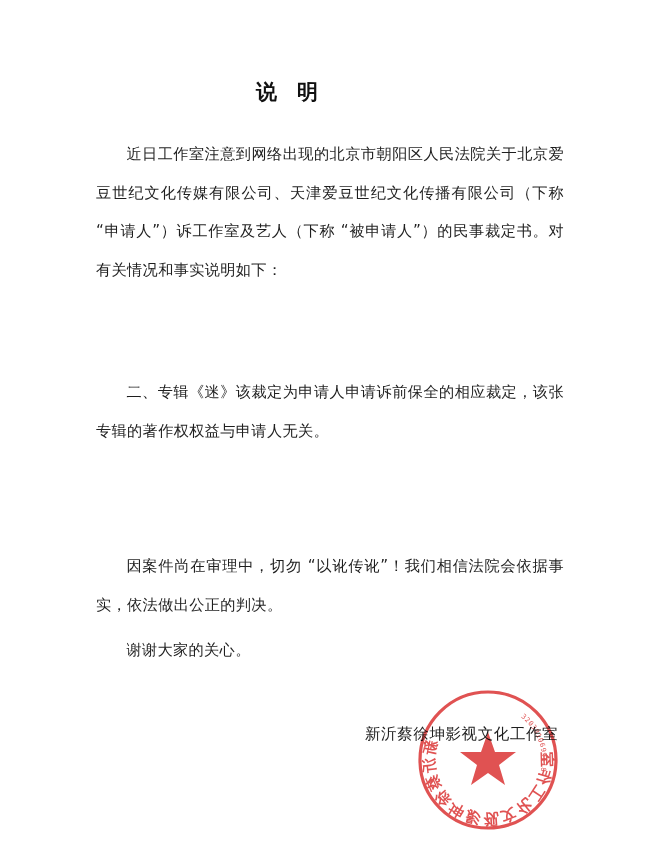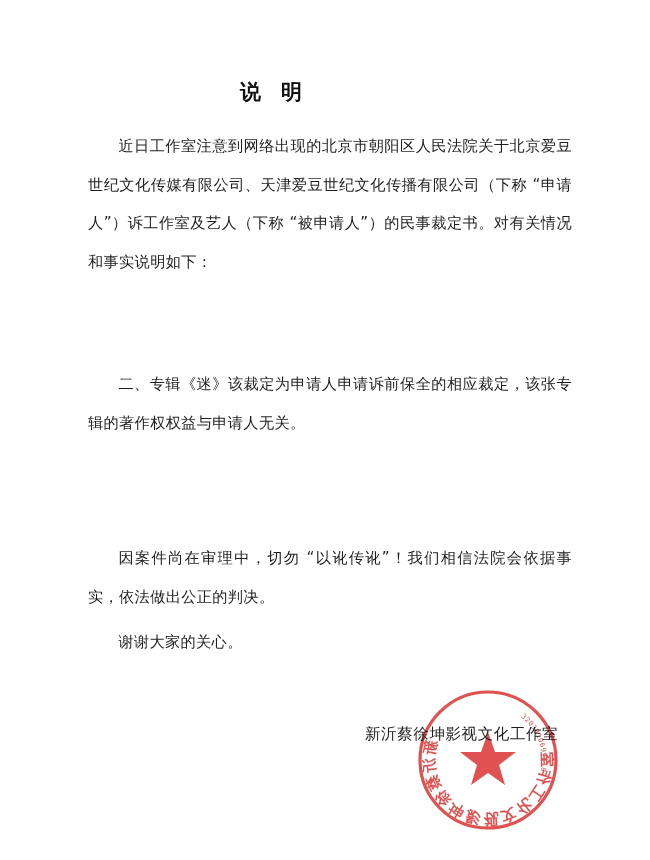--- a/index.html
+++ b/index.html
@@ -16,41 +16,41 @@
       color: #1a1a1a;
     }
     .page {
       position: absolute;
       left: 0; top: 0;
       width: 650px; height: 860px;
     }
     .title {
       position: absolute;
       top: 78px;
-      left: 0;
+      left: 16px;
       width: 542px;
       text-align: center;
       font-size: 21px;
       font-weight: bold;
       letter-spacing: 20px;
       padding-left: 20px;
       box-sizing: border-box;
       color: #111;
     }
     .body-text {
       position: absolute;
       left: 80px;
       width: 500px;
       font-size: 15.2px;
       line-height: 38.5px;
       letter-spacing: 0.35px;
       color: #1e1e1e;
     }
     .para {
-      margin: 8px;
+      margin: 16px;
       text-indent: 2em;
       text-align: justify;
     }
     .p1 { top: 119px; }
     .p2 { top: 238px; }
     .p3 { top: 357px; }
     .p4 { top: 438px; }
     .p5 { top: 531px; }
     .p6 { top: 615px; }
     .signature {

